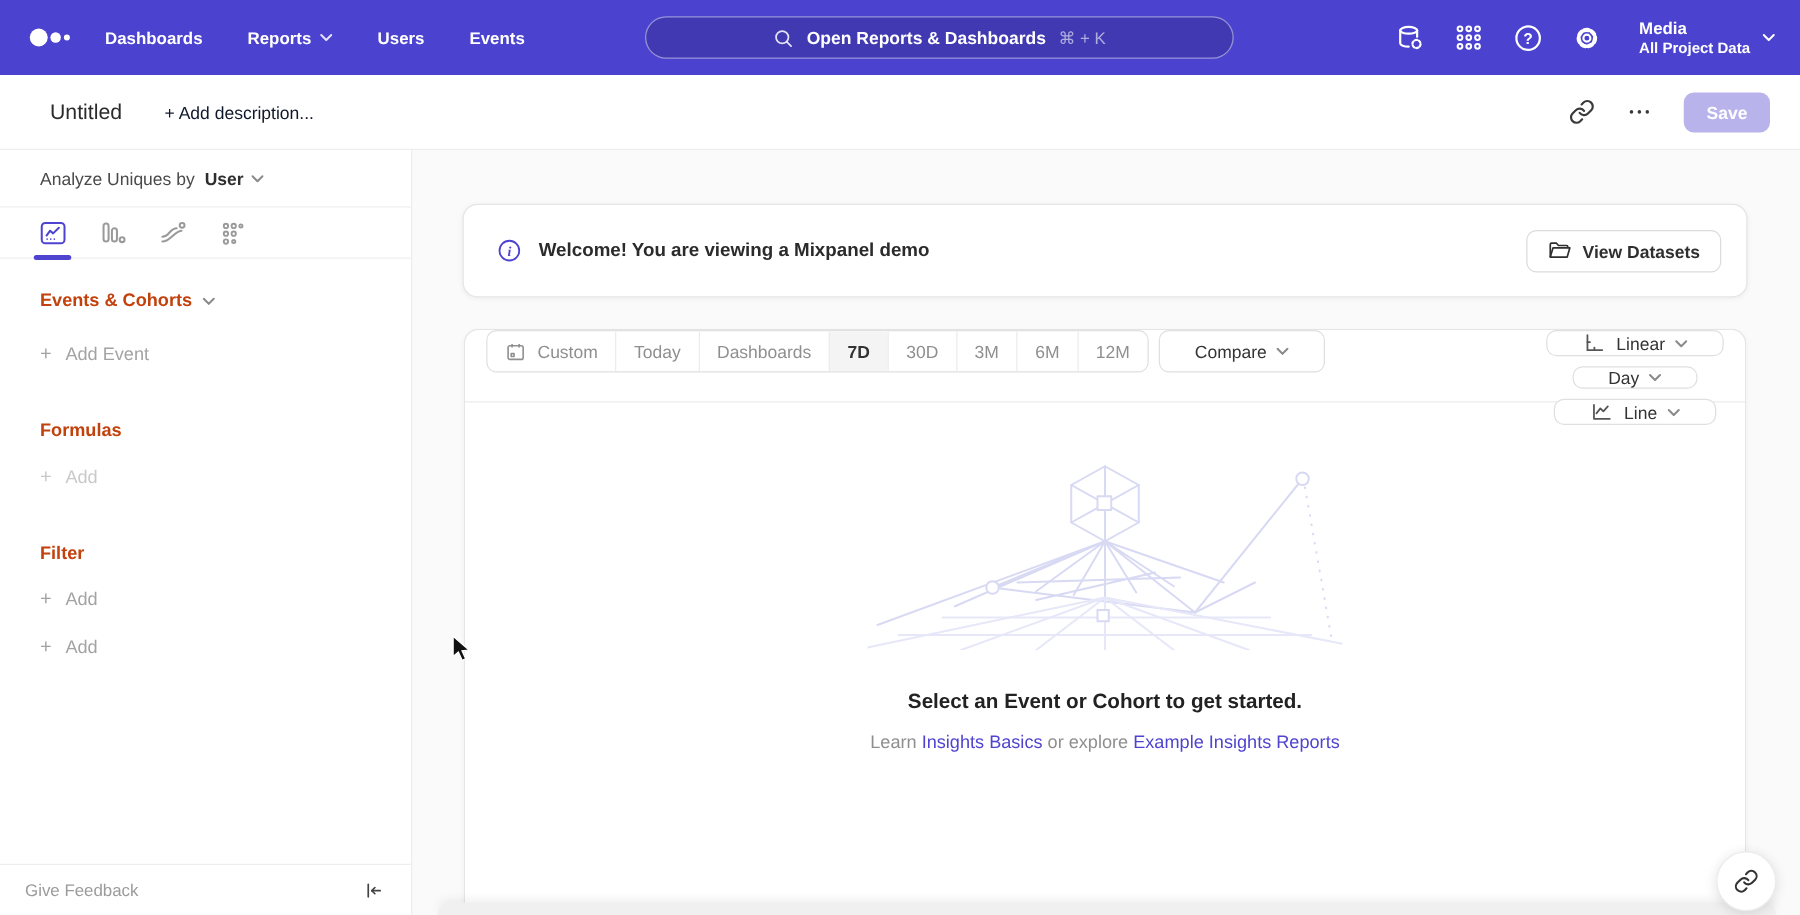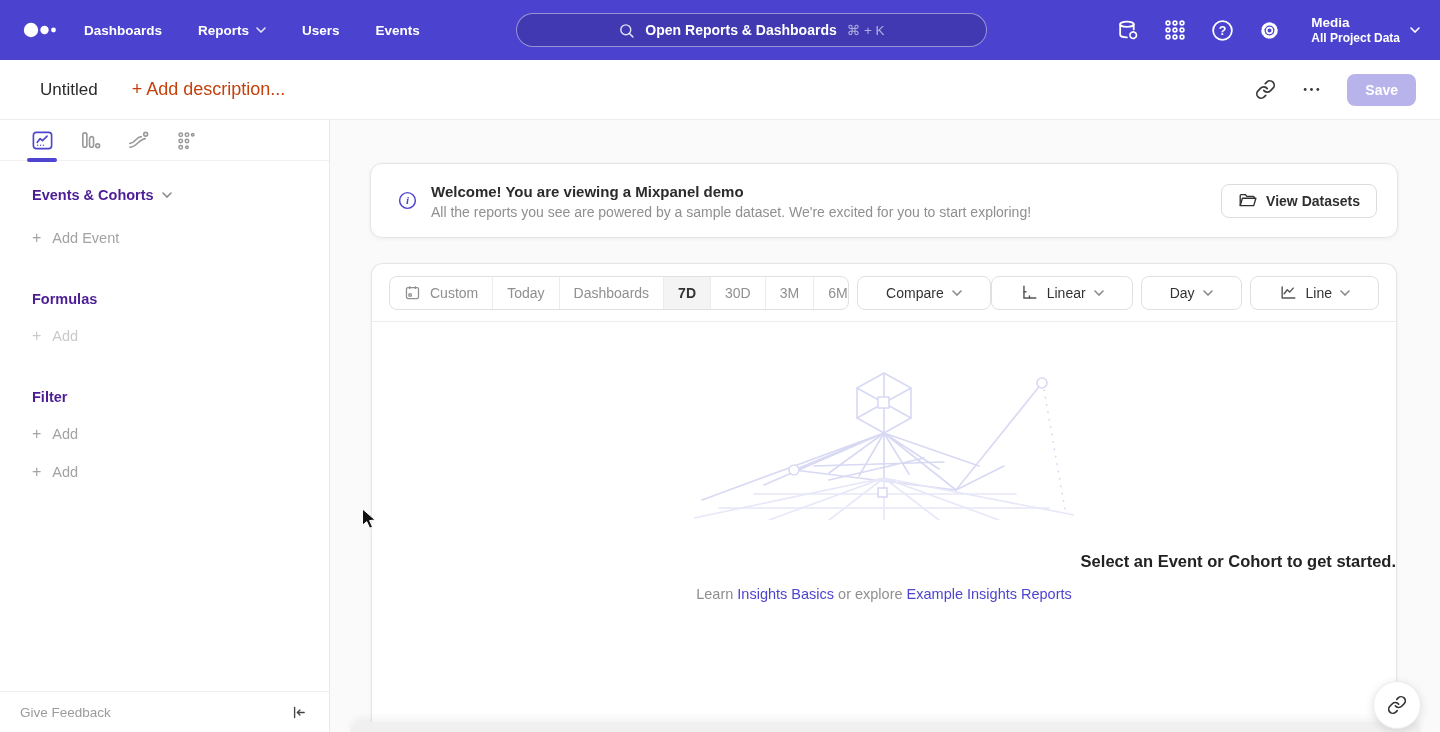--- a/index.html
+++ b/index.html
@@ -23,38 +23,38 @@
   .topnav-right { margin-left:auto; display:flex; align-items:center; gap:21px; margin-right:20px; }
   .nav-icon { width:26px; height:26px; display:flex; align-items:center; justify-content:center; }
   .project { display:flex; align-items:center; gap:10px; margin-left:8px; }
   .project .pname { font-size:13.5px; font-weight:700; line-height:16px; }
   .project .pscope { font-size:12px; font-weight:700; line-height:15px; }
 
   
   .header { position:absolute; left:0; top:60px; width:1440px; height:60px; background:#fff;
             border-bottom:1px solid #ededed; display:flex; align-items:center; padding:0 24px 0 40px; }
   .report-title { font-size:17px; font-weight:400; color:#2b2b2b; }
-  .desc-ph { font-size:18px; color:#c2410c; margin-left:34px; }
+  .desc-ph { font-size:14px; color:#0f172a; margin-left:34px; }
   .header-right { margin-left:auto; display:flex; align-items:center; gap:26px; }
   .save-btn { background:#B9B3EC; color:#fff; font-size:14px; font-weight:700; border:none;
               border-radius:8px; padding:8px 18px; cursor:default; }
 
   
   .sidebar { position:absolute; left:0; top:120px; width:330px; bottom:0; background:#fff;
              border-right:1px solid #e9e9e9; }
   .analyze-row { height:46px; display:flex; align-items:center; padding-left:32px;
                  font-size:14px; color:#4a4a4a; border-bottom:1px solid #f0f0f0; }
   .analyze-val { margin-left:8px; font-weight:700; color:#2e2e2e; display:flex; align-items:center; gap:6px; }
   .charttabs { height:41px; display:flex; align-items:center; gap:24px; padding-left:30px;
                border-bottom:1px solid #f0f0f0; position:relative; }
   .charttab { width:24px; height:24px; display:flex; align-items:center; justify-content:center; }
   .tab-underline { position:absolute; left:27px; bottom:-2px; width:30px; height:4px;
                    background:#4F44CF; border-radius:3px; }
   .side-body { padding-left:32px; }
-  .side-heading { font-size:14.5px; font-weight:700; color:#4c1d95; display:flex; align-items:center; gap:8px; }
+  .side-heading { font-size:14.5px; font-weight:700; color:#c2410c; display:flex; align-items:center; gap:8px; }
   .add-row { font-size:14.5px; color:#a3a3a3; display:flex; align-items:center; gap:11px; cursor:default; }
   .add-row .plus { font-size:16px; }
   .add-row.dim { color:#c9c9c9; }
   .mt26 { margin-top:26px; } .mt44 { margin-top:44px; } .mt20 { margin-top:20px; }
   .side-footer { position:absolute; left:0; right:0; bottom:0; height:41px; border-top:1px solid #eee;
                  display:flex; align-items:center; justify-content:space-between; padding:0 22px 0 20px;
                  font-size:13.5px; color:#9b9b9b; }
 
   
   .main { position:absolute; left:330px; top:120px; right:0; bottom:0; background:#fafafa; overflow:hidden; }
@@ -64,35 +64,35 @@
   .banner-text { margin-left:13px; }
   .banner-title { font-size:15px; font-weight:700; color:#2b2b2b; line-height:21px; }
   .banner-sub { font-size:14px; color:#8f8f8f; margin-top:2px; }
   .view-datasets { margin-left:auto; height:34px; display:flex; align-items:center; gap:9px;
                    border:1px solid #dcdcdc; border-radius:8px; background:#fff; padding:0 16px;
                    font-size:14px; font-weight:700; color:#2f2f2f; cursor:default; }
 
   .card { position:absolute; left:41px; top:143px; width:1026px; height:520px; background:#fff;
           border:1px solid #e5e5e5; border-bottom:none; border-radius:12px 12px 0 0;
           box-shadow:0 1px 4px rgba(0,0,0,0.04); }
-  .controls { height:58px; display:flex; align-items:center; padding:0 17px; border-bottom:1px solid #ececec; }
+  .controls { height:58px; display:flex; padding:0 17px; border-bottom:1px solid #ececec; }
   .segmented { display:flex; align-items:stretch; height:34px; border:1px solid #e0e0e0; border-radius:8px;
                overflow:hidden; background:#fff; }
   .seg { display:flex; align-items:center; gap:9px; padding:0 14px; font-size:14px; color:#8f8f8f;
          border-left:1px solid #ececec; cursor:default; }
   .seg:first-child { border-left:none; }
   .seg.selected { background:#f4f4f4; color:#333; font-weight:700; }
   .ctl-btn { height:34px; display:flex; align-items:center; gap:8px; border:1px solid #e0e0e0;
              border-radius:8px; background:#fff; padding:0 28px; font-size:14px; color:#333; cursor:default; }
   .ml8 { margin-left:8px; }
-  .controls-right { margin-left:auto; display:flex; align-items:center; gap:8px; }
+  .controls-right { margin-left:auto; display:flex; align-items:center; gap:8px;flex-direction:column; }
 
   .empty { text-align:center; }
   .illus { margin:48px auto 0; width:380px; height:150px; }
-  .empty-title { margin-top:32px; font-size:16.5px; font-weight:700; color:#222;text-align:right; }
+  .empty-title { margin-top:32px; font-size:16.5px; font-weight:700; color:#222; }
   .empty-sub { margin-top:15px; font-size:14.5px; color:#8f8f8f; }
   .empty-sub a { color:#4F44CF; text-decoration:none; cursor:pointer; }
 
   .bottom-bar { position:absolute; left:20px; right:19px; bottom:0; height:10px; background:#f0f0f0;
                 border-radius:12px 12px 0 0; box-shadow:0 -3px 8px rgba(0,0,0,0.06); z-index:5; }
   .float-link { position:absolute; left:1043px; top:561px; width:48px; height:48px; border-radius:50%;
                 background:#fff; border:1px solid #ececec; box-shadow:0 2px 10px rgba(0,0,0,0.12);
                 display:flex; align-items:center; justify-content:center; z-index:6; cursor:pointer; }
   .cursor { position:absolute; left:361px; top:508px; z-index:20; pointer-events:none; }
 </style>
@@ -191,20 +191,29 @@
     <svg width="19" height="19" viewBox="0 0 24 24" fill="#3a3a3a">
       <circle cx="4" cy="12" r="1.8"></circle>
         <circle cx="12" cy="12" r="1.8"></circle>
         <circle cx="20" cy="12" r="1.8"></circle>
     </svg>
     <button class="save-btn">Save</button>
   </div>
 </div>
 
 <div class="sidebar">
+  <div class="analyze-row">
+    <span>Analyze Uniques by</span>
+    <span class="analyze-val">
+      <span>User</span>
+      <svg class="chev" viewBox="0 0 10 6" fill="none" stroke="#8a8a8a" stroke-width="1.6" stroke-linecap="round">
+          <polyline points="1,1 5,5 9,1"></polyline>
+        </svg>
+    </span>
+  </div>
 
   <div class="charttabs">
     <span class="charttab">
       <svg width="23" height="23" viewBox="0 0 24 24" fill="none" stroke="#4F44CF" stroke-width="1.7" stroke-linecap="round" stroke-linejoin="round">
         <rect x="2.5" y="3.5" width="19" height="17" rx="3"></rect>
         <polyline points="6.5,14 9.5,10 12,12.2 16.8,7.5"></polyline>
         <circle cx="7" cy="17" r="0.7" fill="#4F44CF" stroke="none"></circle>
           <circle cx="10" cy="17" r="0.7" fill="#4F44CF" stroke="none"></circle>
           <circle cx="13" cy="17" r="0.7" fill="#4F44CF" stroke="none"></circle>
       </svg>
@@ -283,21 +292,20 @@
 
 <div class="main">
 
   <div class="banner">
     <svg width="21" height="21" viewBox="0 0 24 24" fill="none" stroke="#4F44CF" stroke-width="1.7">
       <circle cx="12" cy="12" r="9"></circle>
       <text x="12" y="16.5" text-anchor="middle" font-size="12.5" font-family="Liberation Serif, serif" font-style="italic" font-weight="bold" fill="#4F44CF" stroke="none">i</text>
     </svg>
     <div class="banner-text">
       <div class="banner-title">Welcome! You are viewing a Mixpanel demo</div>
-      <div class="banner-sub">All the reports you see are powered by a sample dataset. We're excited for you to start exploring!</div>
     </div>
     <button class="view-datasets">
       <svg width="19" height="19" viewBox="0 0 24 24" fill="none" stroke="#2f2f2f" stroke-width="1.7" stroke-linejoin="round">
         <path d="M2.8 18.5V5.8c0-.7.6-1.3 1.3-1.3h5l2 2.3h8.2c.7 0 1.2.6 1.2 1.3V9"></path>
         <path d="M2.8 18.5L5.6 9.2h17l-2.7 9.3z"></path>
       </svg>
       <span>View Datasets</span>
     </button>
   </div>
 

